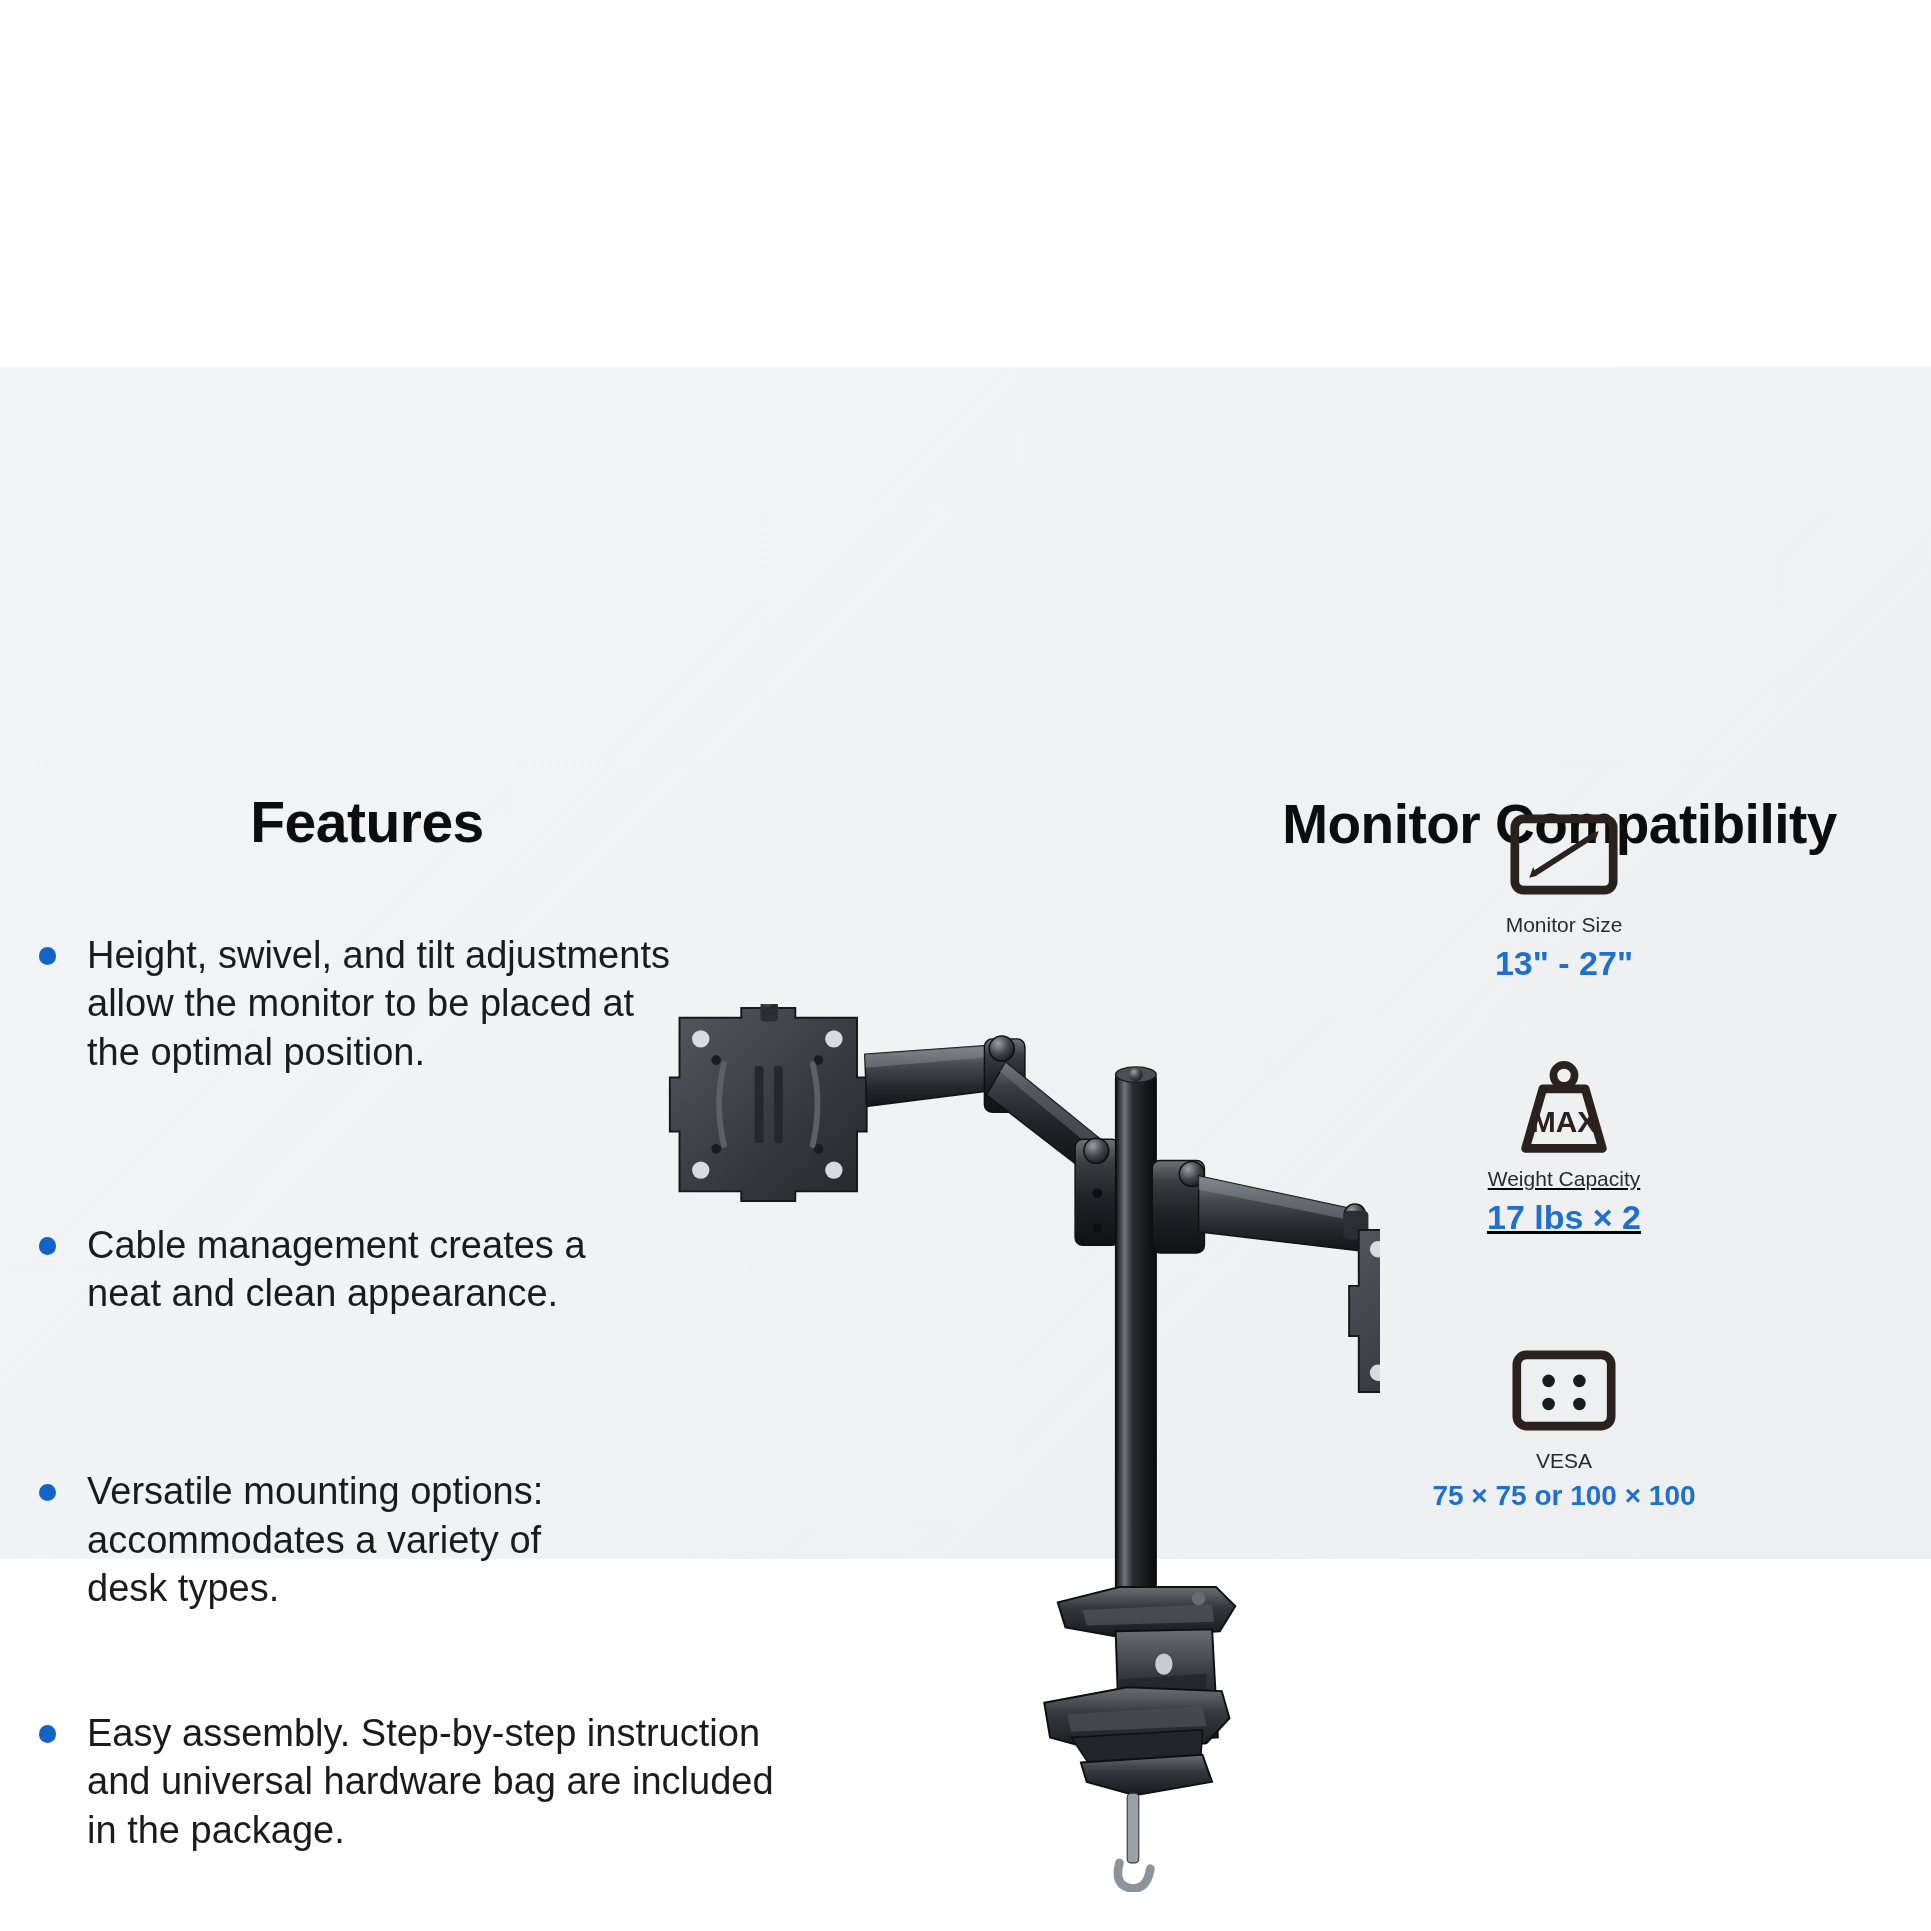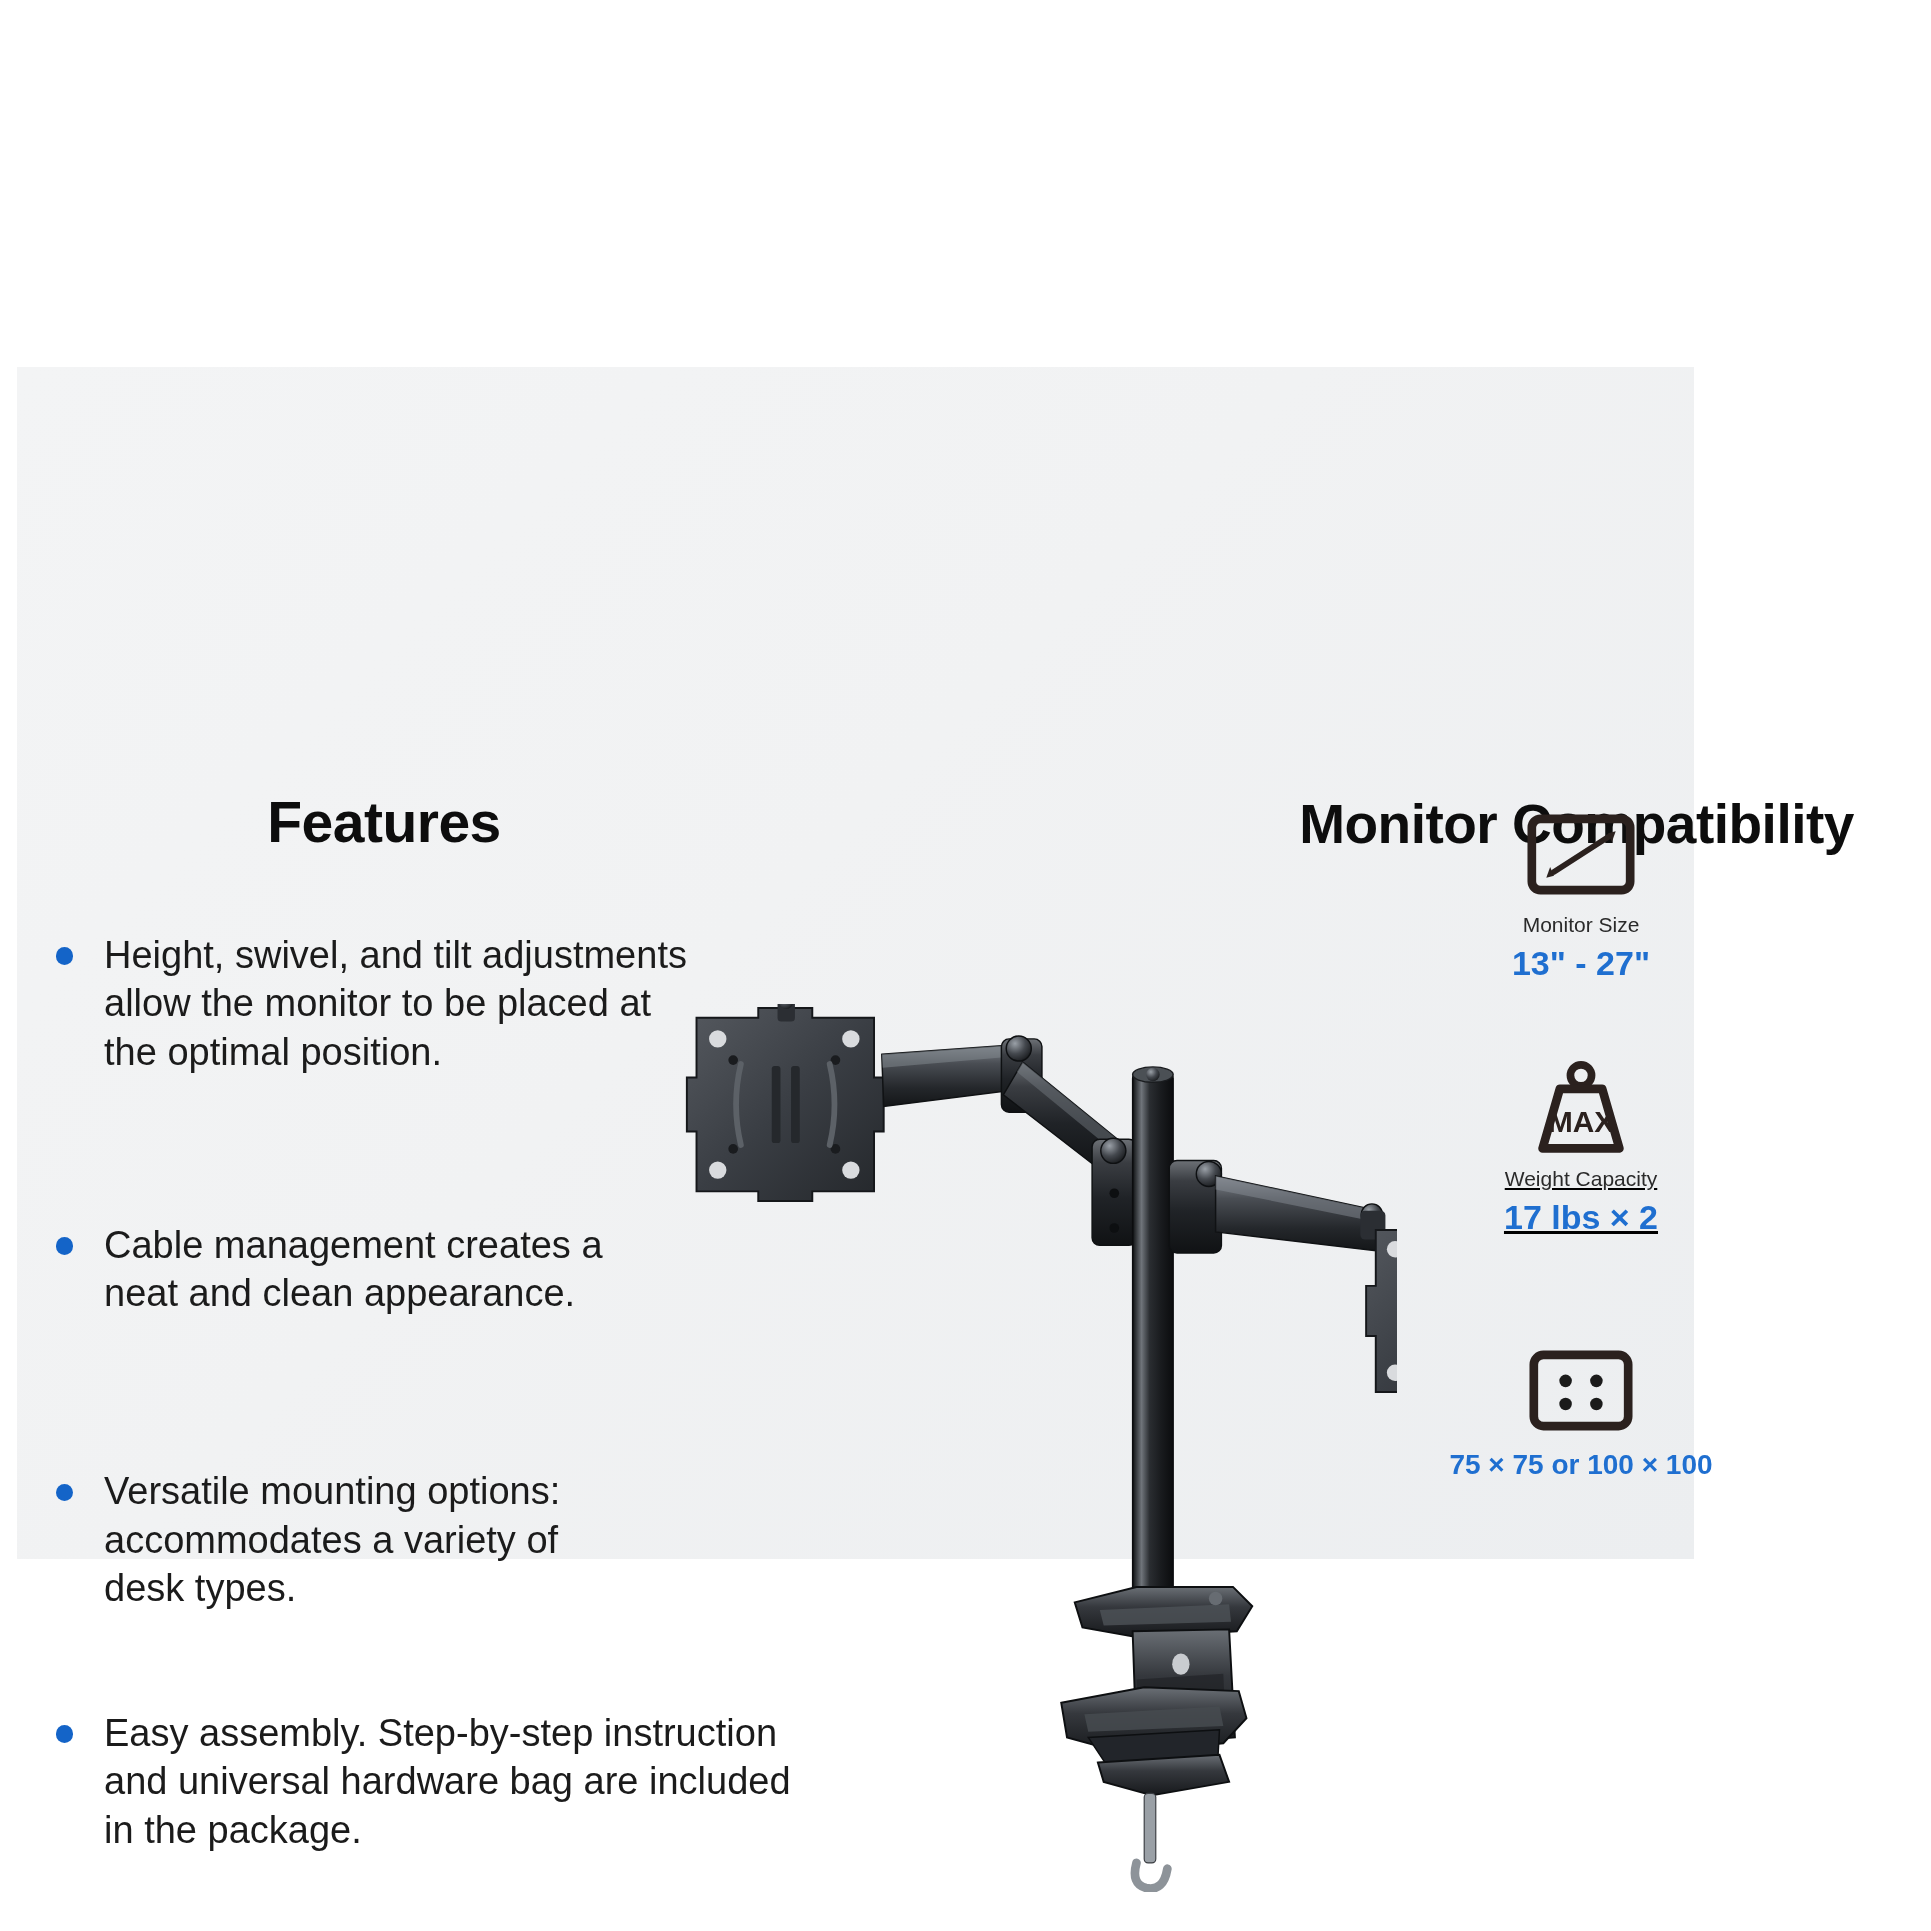--- a/index.html
+++ b/index.html
@@ -19,24 +19,23 @@
     width: 1931px;
     height: 1931px;
     background: #ffffff;
   }
 
   
   #panel {
     position: absolute;
     left: 0;
     top: 367px;
-    width: 1677px;
+    width: 1931px;
     height: 1192px;
     background: linear-gradient(135deg, #f3f4f5 0%, #f1f2f3 45%, #eceef0 100%);
-    margin-left: 17px;
   }
 
   
   .col-title {
     position: absolute;
     font-weight: bold;
     color: #0d0d0d;
     letter-spacing: -0.5px;
     white-space: nowrap;
   }
@@ -323,18 +322,19 @@
     <div class="spec" id="spec-vesa">
       <div class="ic">
         <svg width="104" height="81" viewBox="0 0 108 84" aria-hidden="true">
           <rect x="5" y="5" width="98" height="74" rx="10" ry="10" fill="none" stroke="#2b211e" stroke-width="9"></rect>
           <circle cx="38" cy="32" r="6.5" fill="#1b1b1b"></circle>
           <circle cx="70" cy="32" r="6.5" fill="#1b1b1b"></circle>
           <circle cx="38" cy="56" r="6.5" fill="#1b1b1b"></circle>
           <circle cx="70" cy="56" r="6.5" fill="#1b1b1b"></circle>
         </svg>
       </div>
+      <div class="spec-label">VESA</div>
       <div class="spec-value">75 × 75 or 100 × 100</div>
     </div>
 
   </div>
 </div>
 
 
 </body></html>

